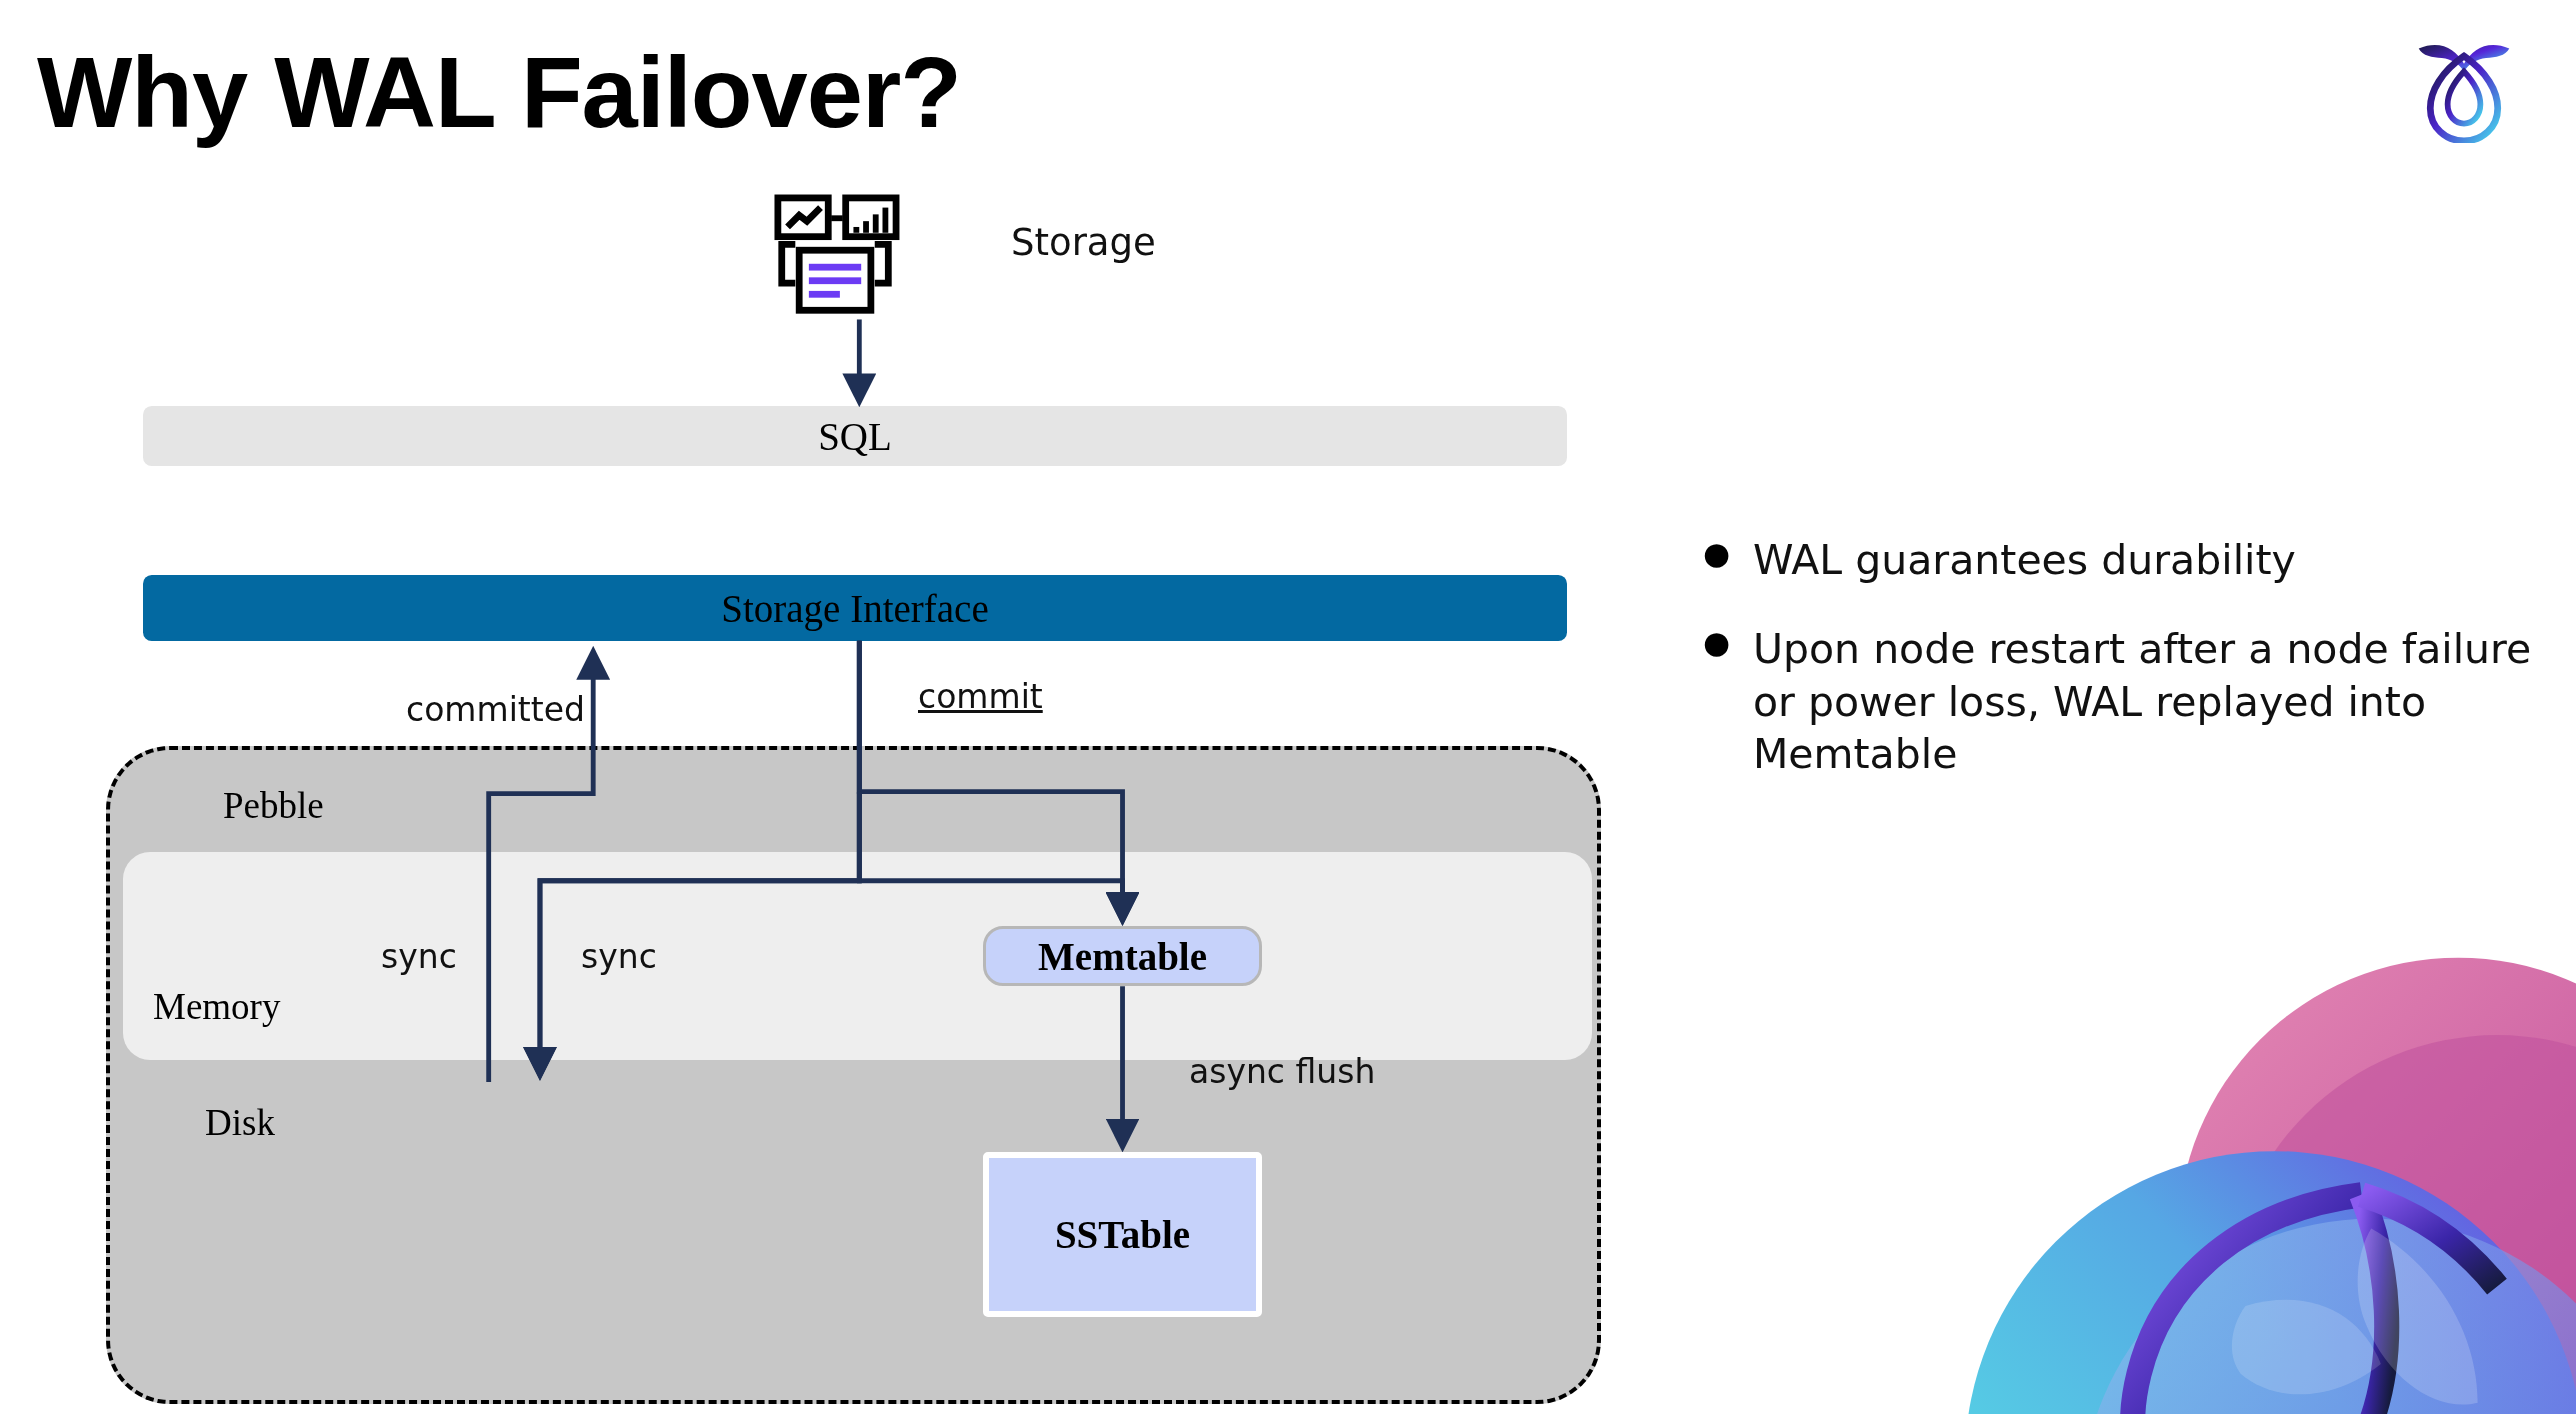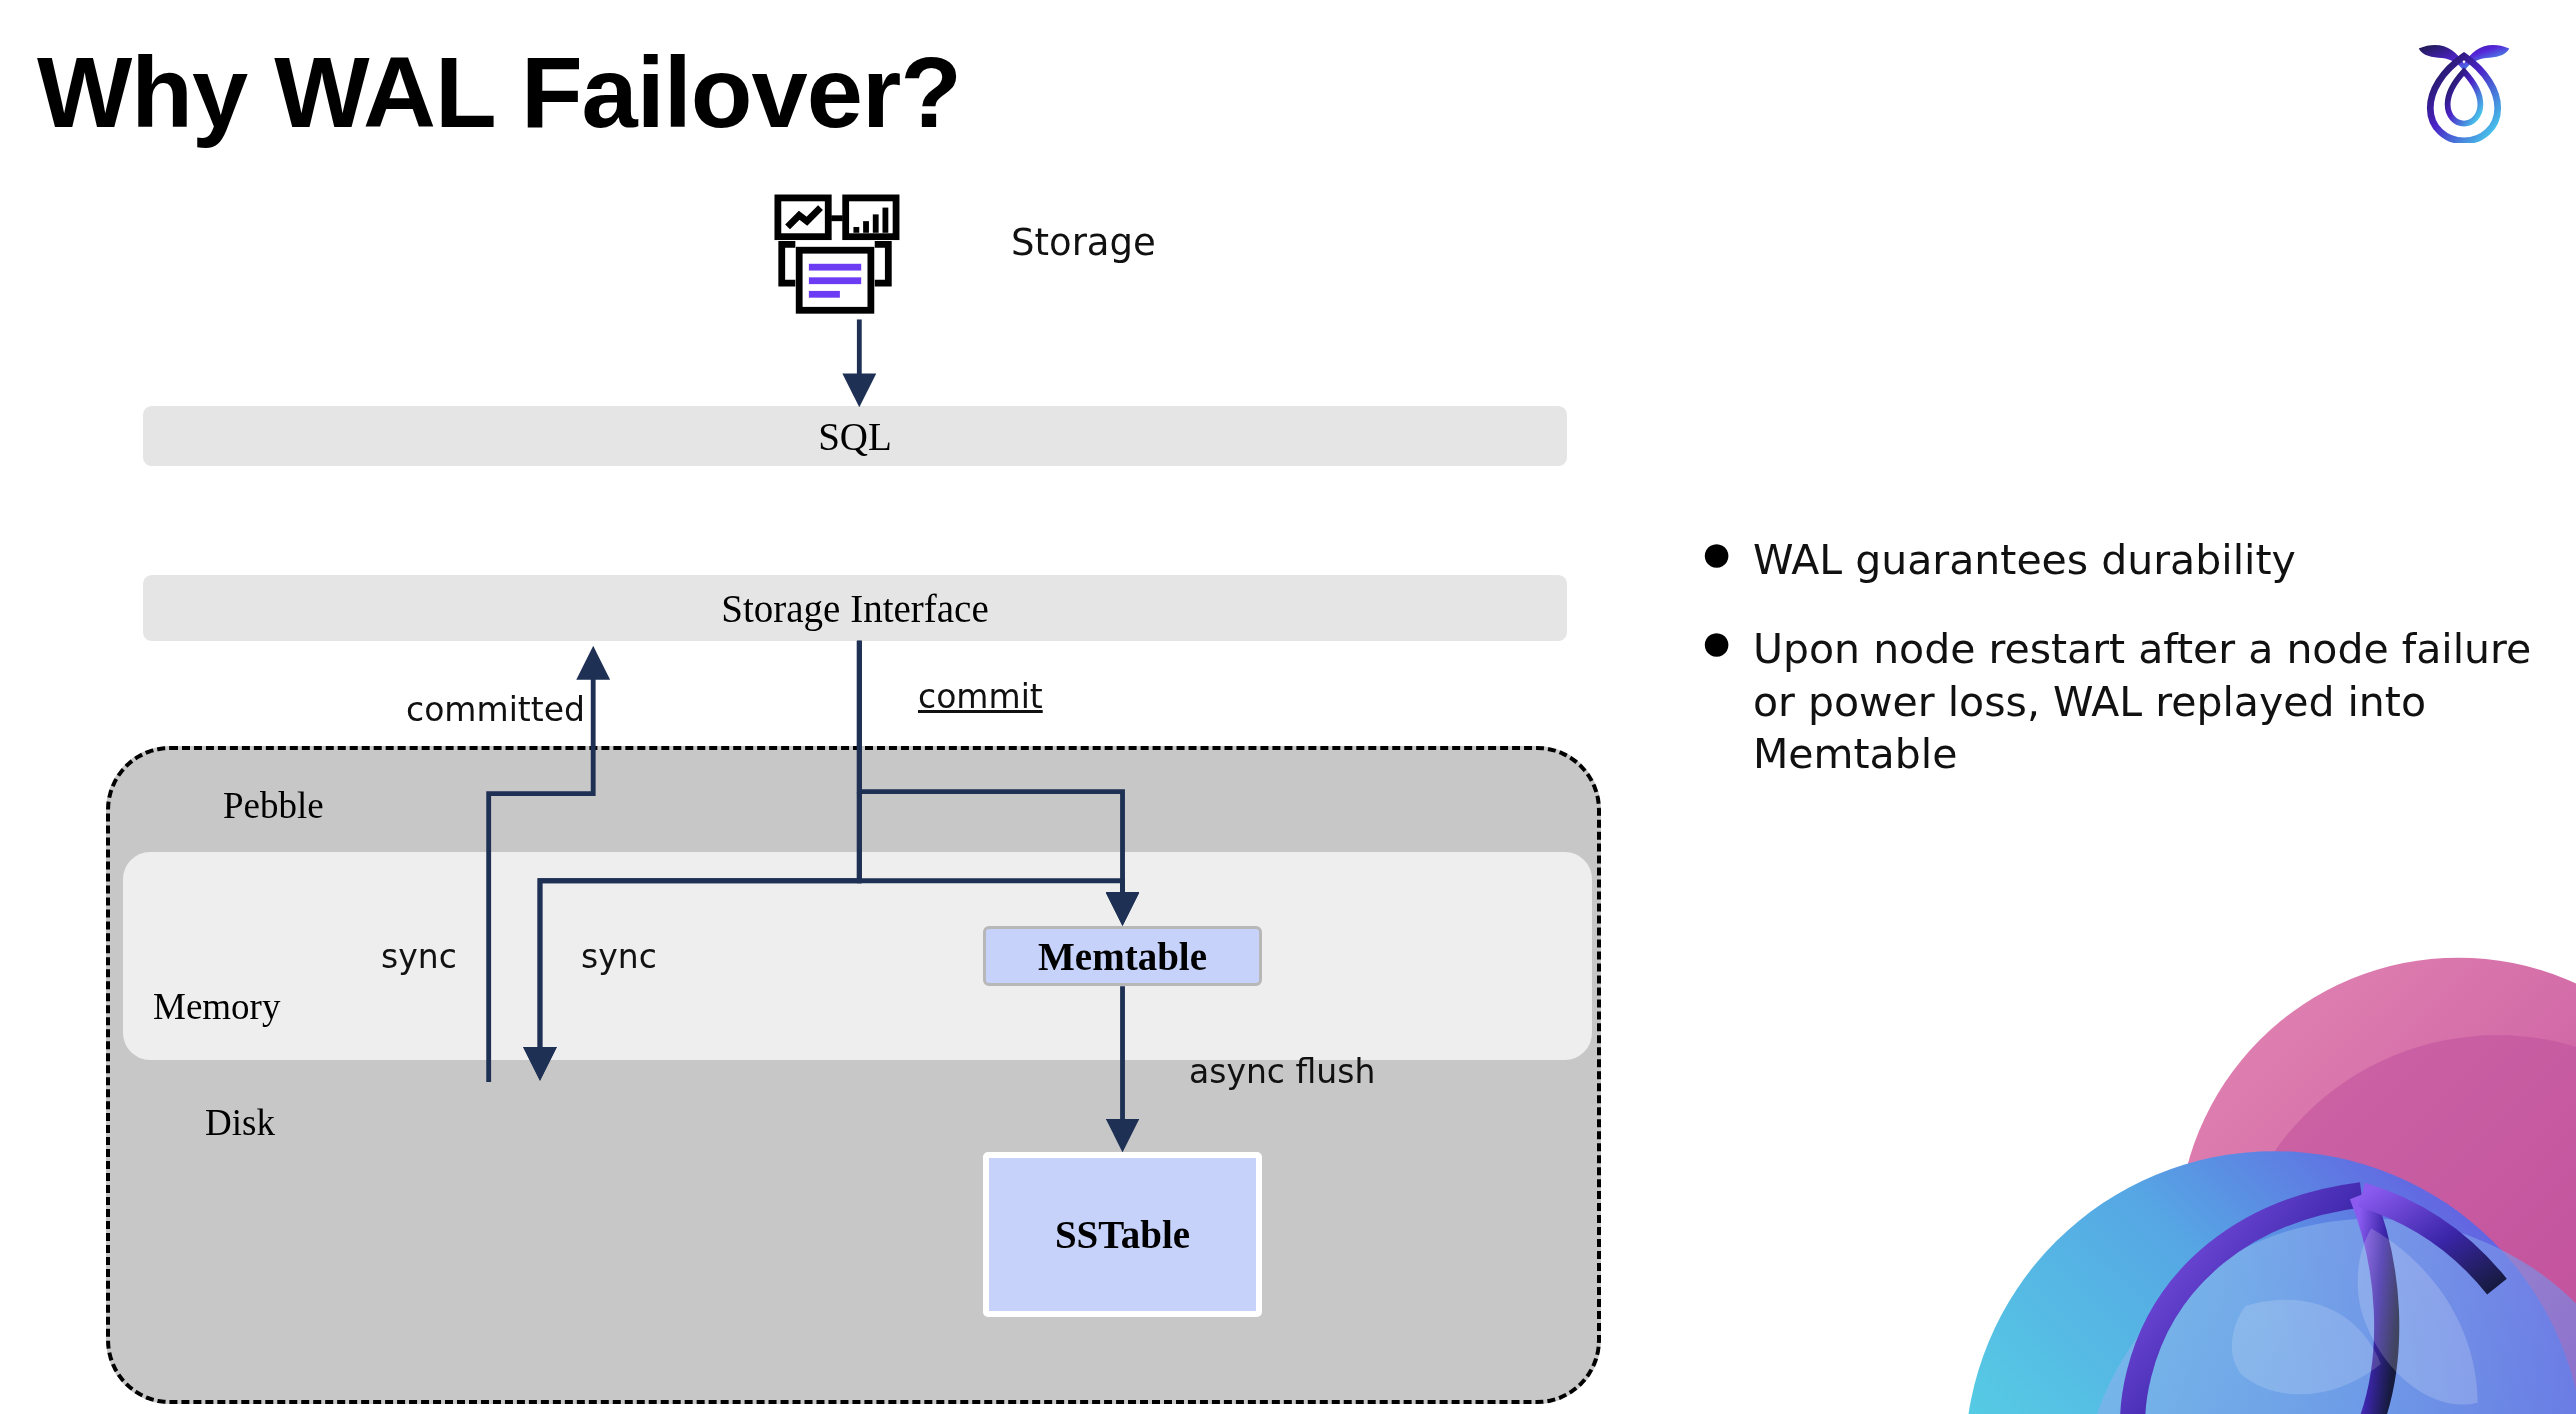--- a/index.html
+++ b/index.html
@@ -131,21 +131,21 @@
     font-weight: bold;
     font-size: 39px;
     color: #000000;
     box-sizing: border-box;
     white-space: nowrap;
   }
   #node-memtable {
     left: 983px; top: 926px;
     width: 279px; height: 60px;
     border: 3.9px solid #b7b7b7;
-    border-radius: 6px;
+    border-radius: 20px;
   }
   #node-wal {
     left: 447px; top: 1081px;
     width: 182px; height: 167px;
     border: 6.8px solid #ffffff;
     border-radius: 25px;
   }
   #node-sstable {
     left: 983px; top: 1152px;
     width: 279px; height: 165px;
@@ -292,21 +292,21 @@
       <rect x="36" y="72" width="54" height="7" fill="#6C3BF4"></rect>
       <rect x="36" y="86" width="54" height="7" fill="#6C3BF4"></rect>
       <rect x="36" y="100" width="32" height="7" fill="#6C3BF4"></rect>
     </svg>
   </div>
   <div id="client-label">Storage</div>
 
   <div class="layer-bar" id="bar-sql" style="background:#e5e5e5">
     <span>SQL</span>
   </div>
-  <div class="layer-bar" id="bar-si" style="background:#e5e5e5">
+  <div class="layer-bar" id="bar-si" style="background:#0369a1">
     <span>Storage Interface</span>
   </div>
 
   <div id="pebble-box">
     <div id="memory-band"></div>
   </div>
 
   <div class="zone-label" id="label-pebble">Pebble</div>
   <div class="zone-label" id="label-memory">Memory</div>
   <div class="zone-label" id="label-disk">Disk</div>

